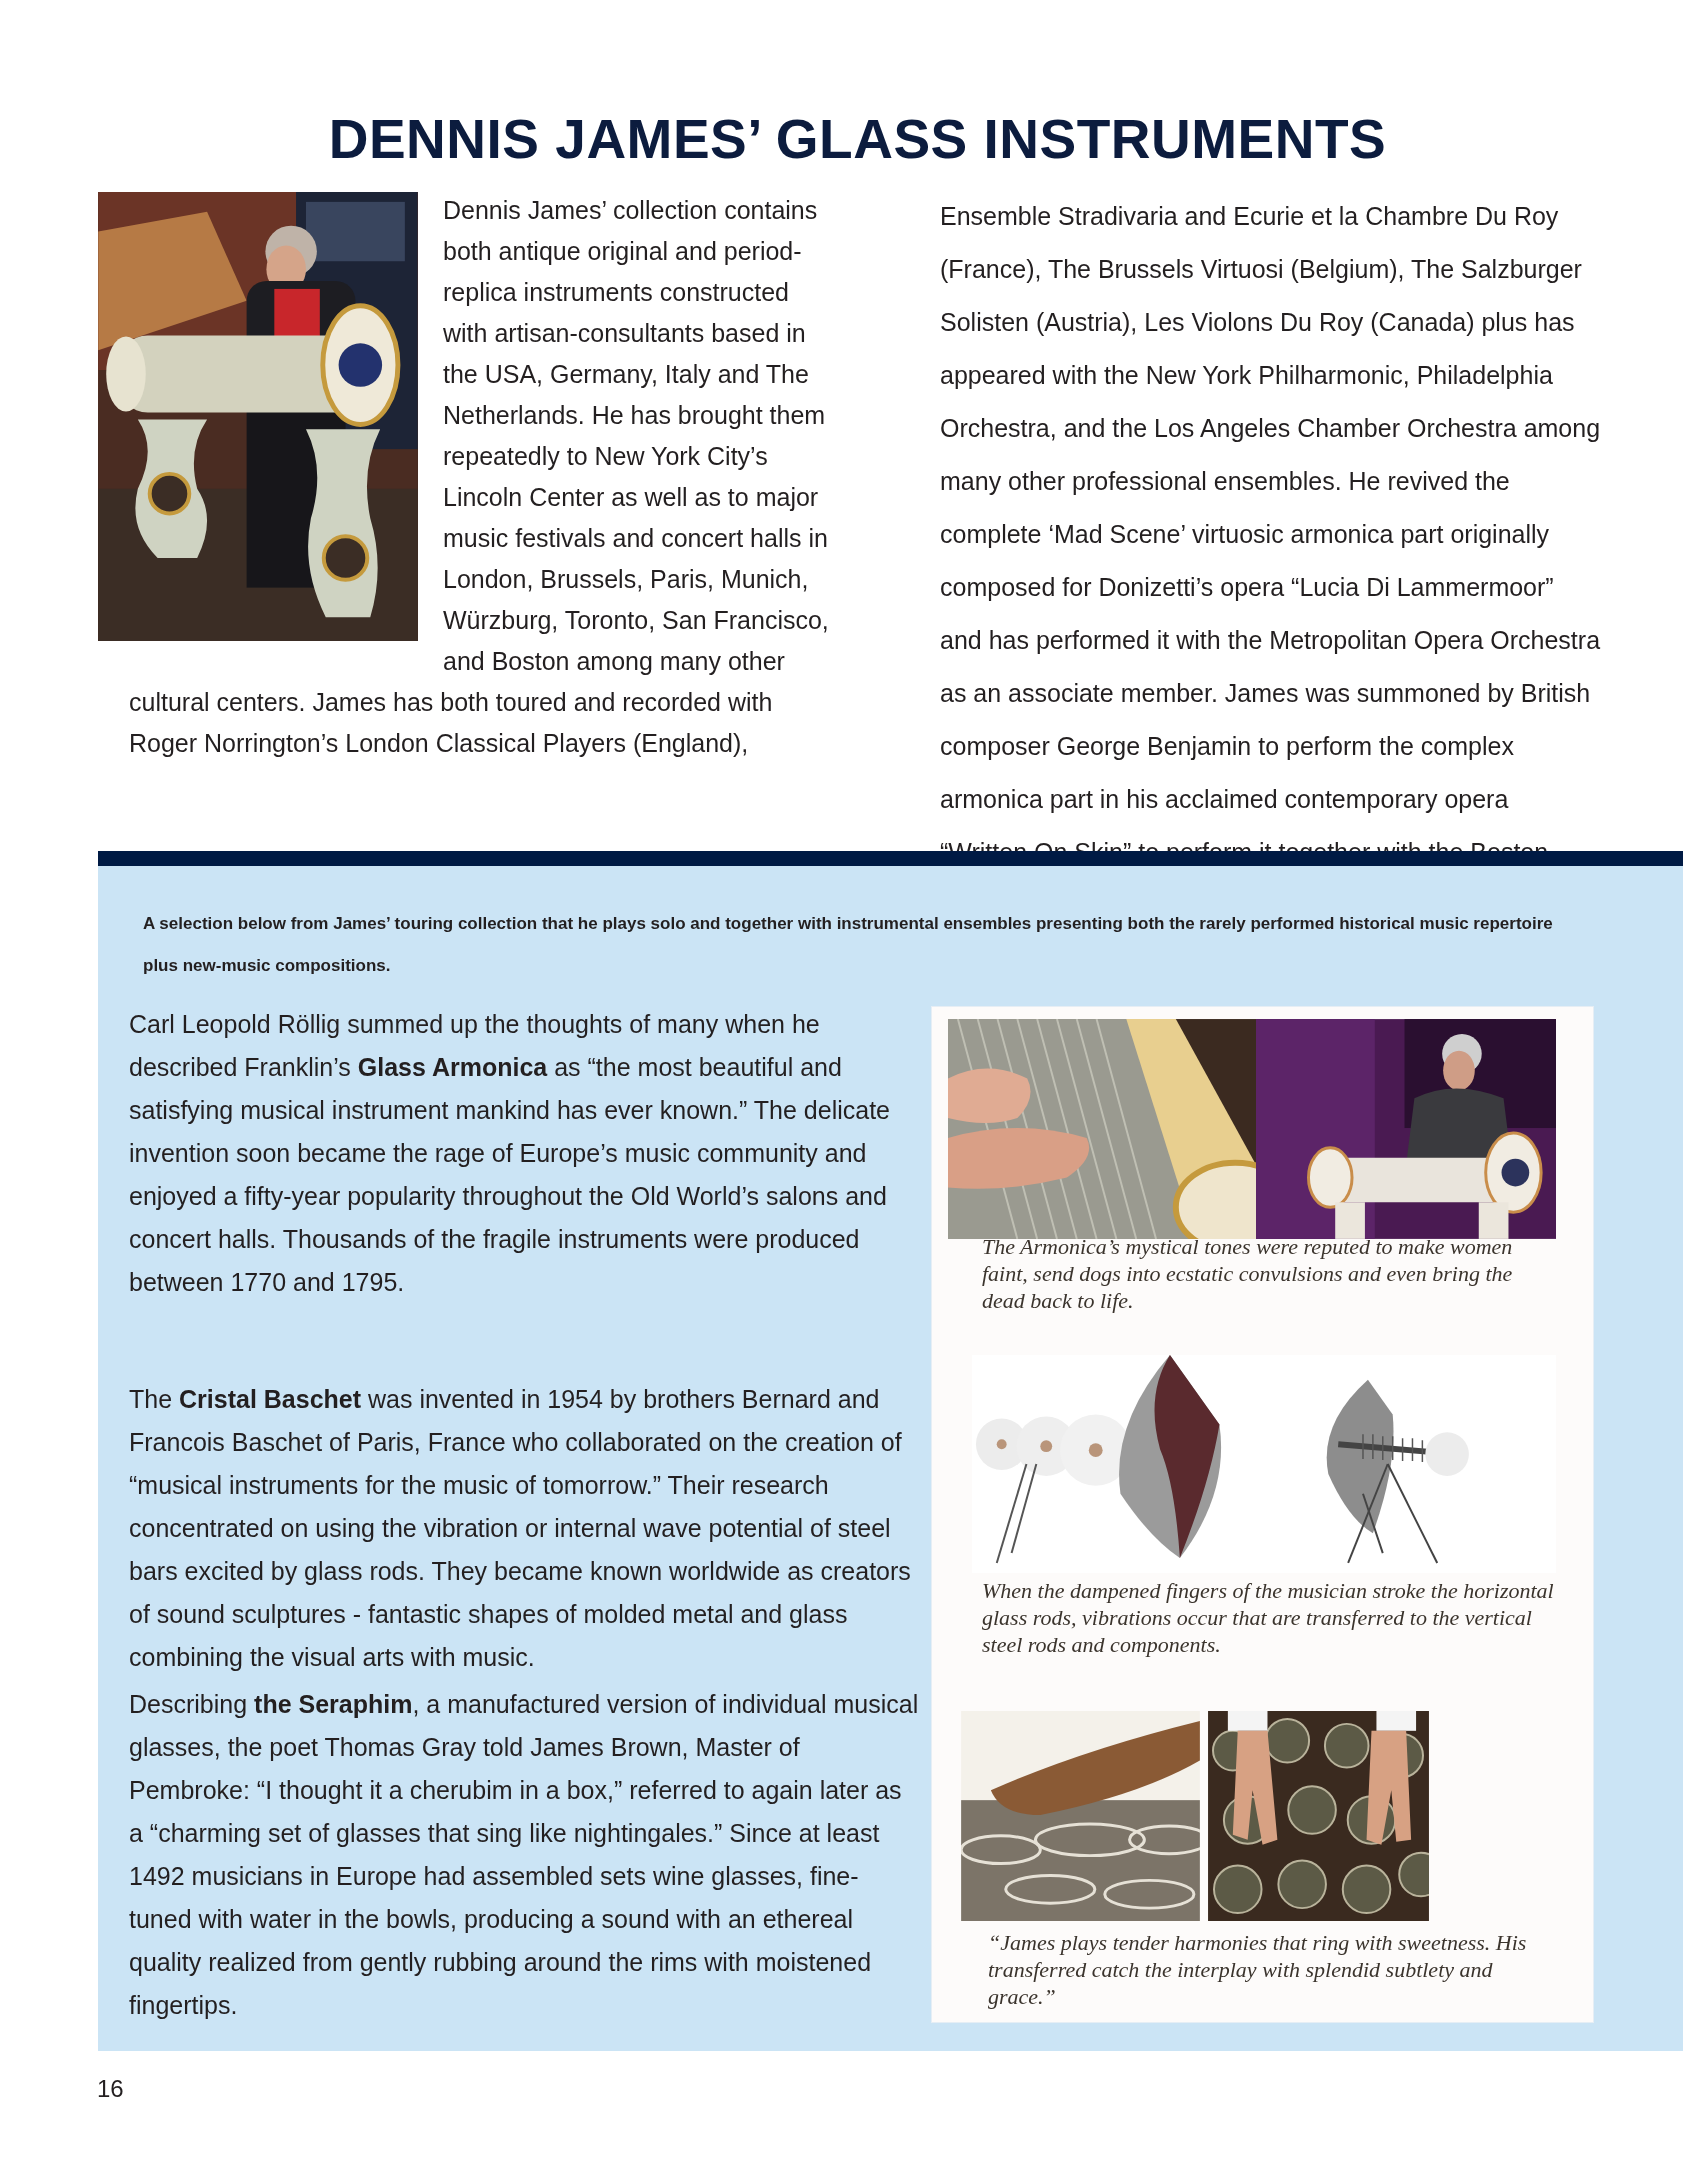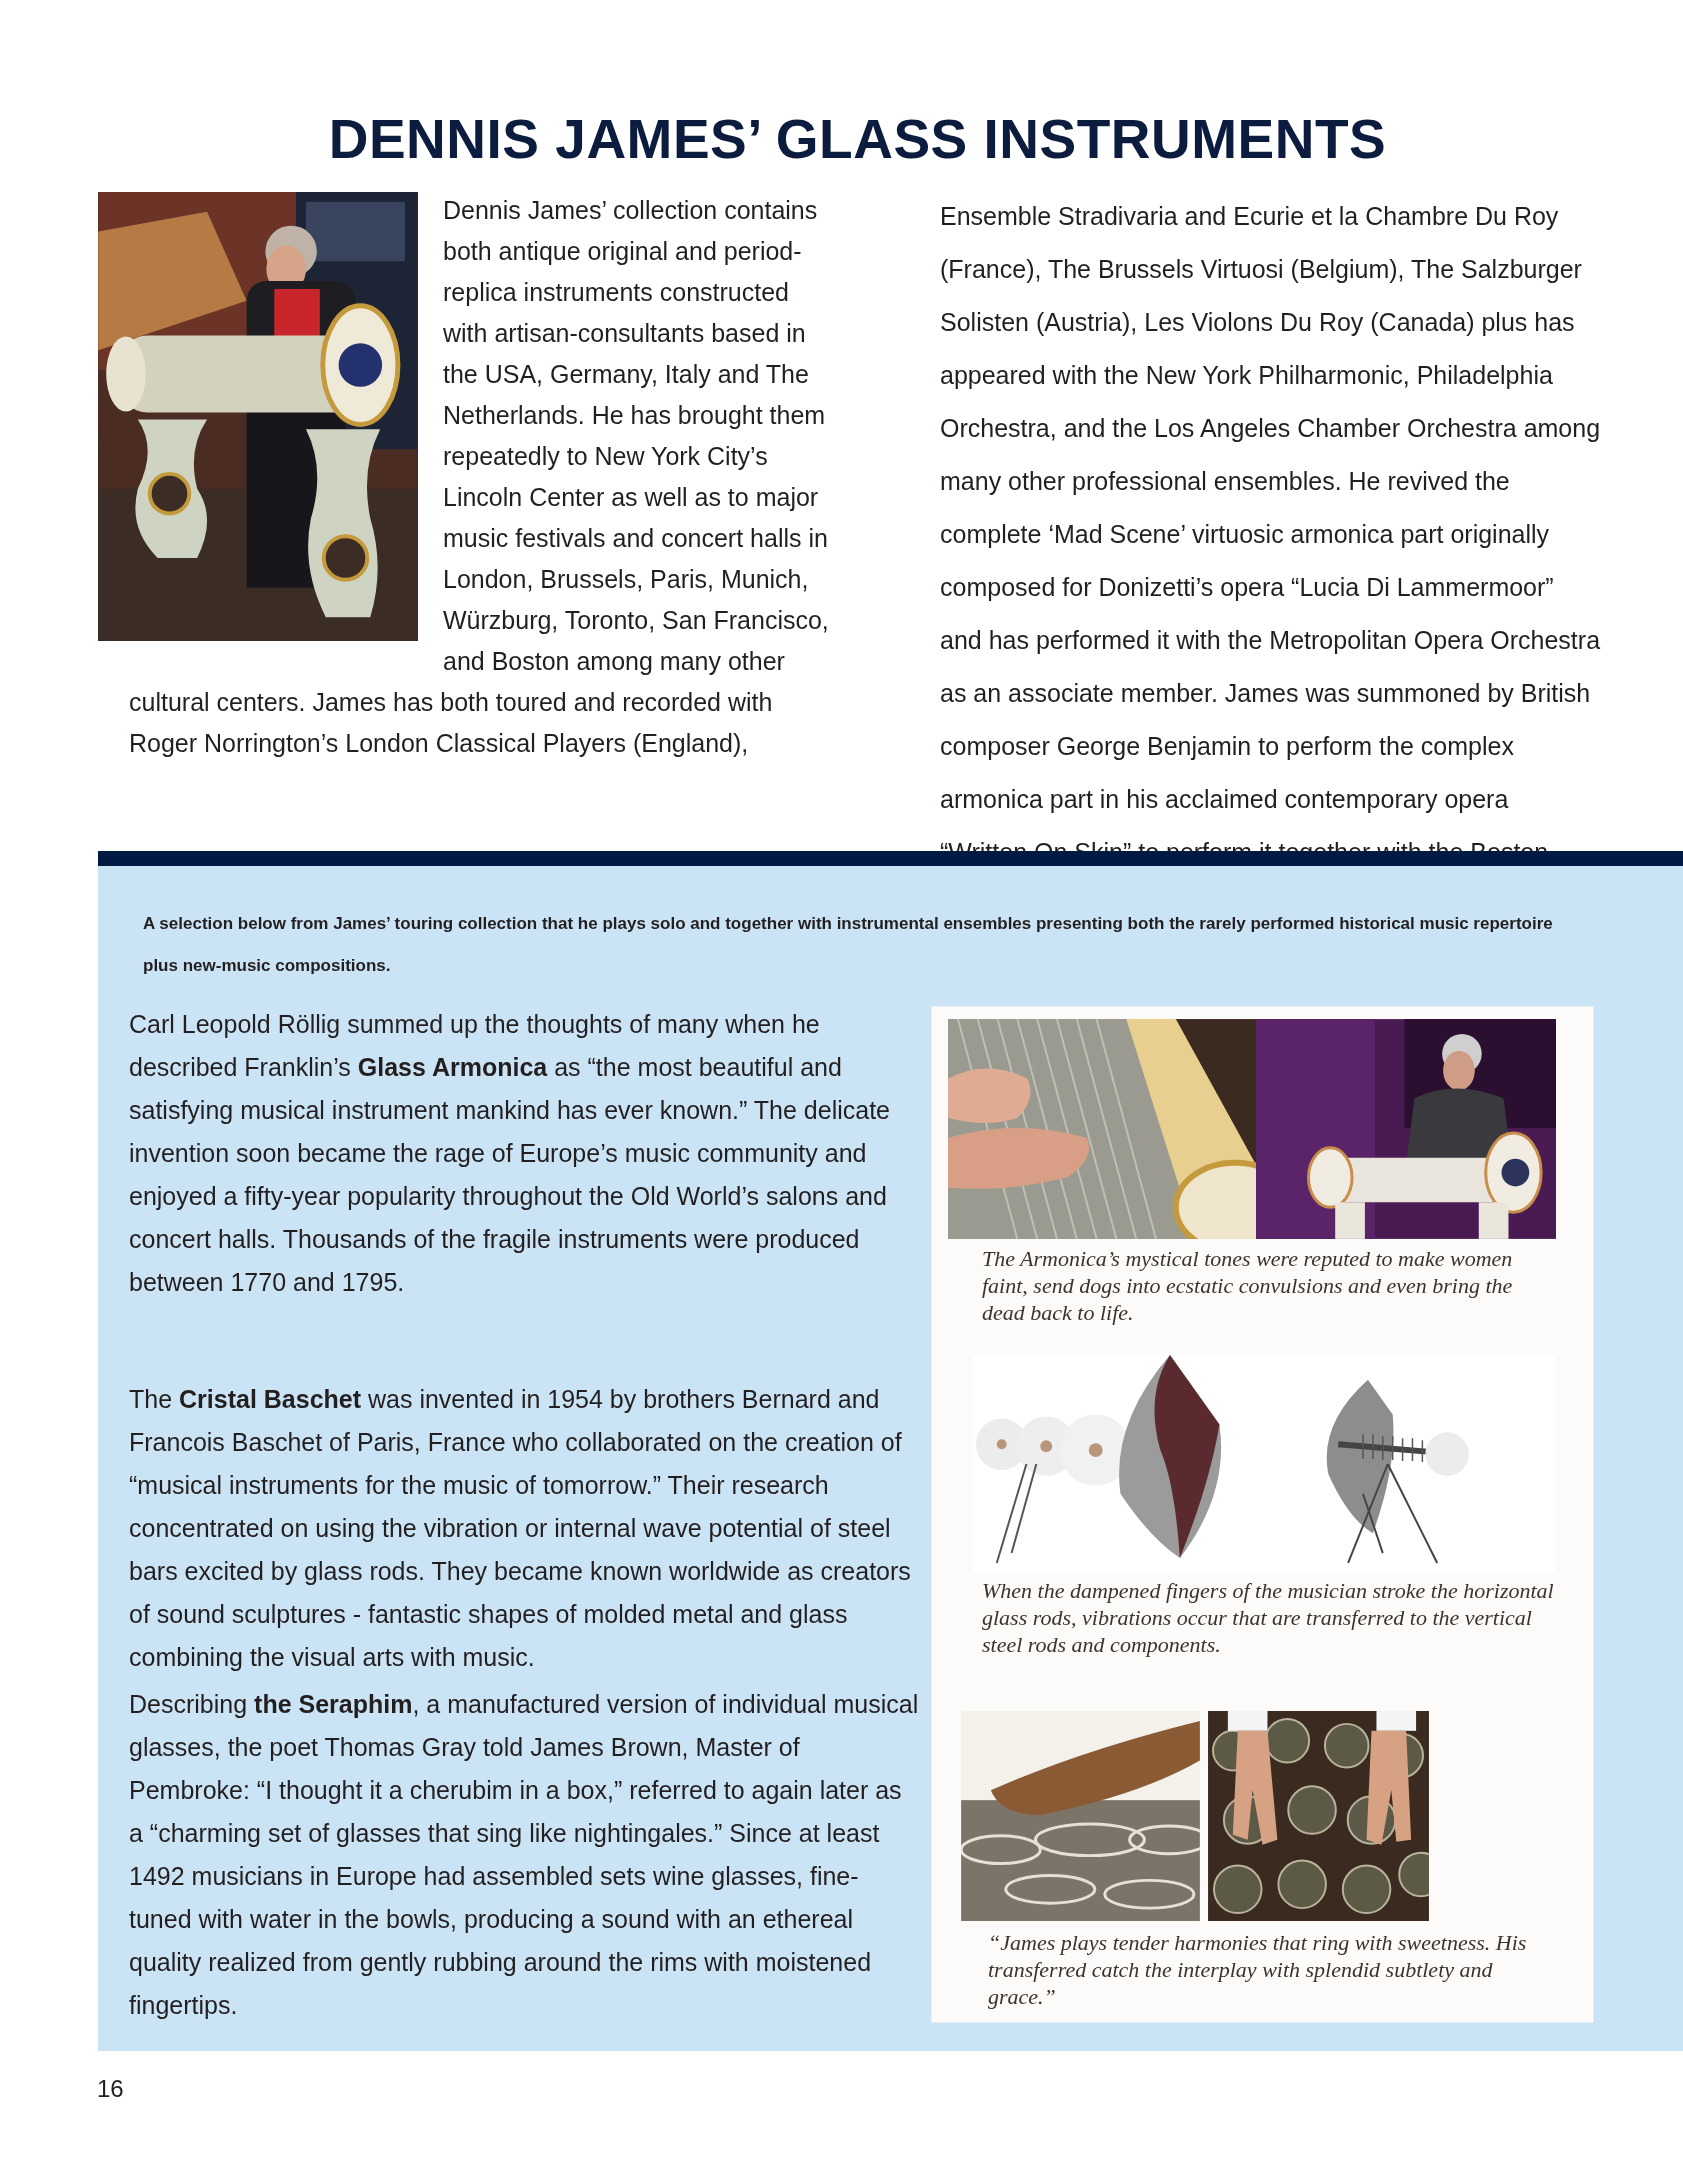--- a/index.html
+++ b/index.html
@@ -137,21 +137,21 @@
       <path d="M160 80 Q200 60 250 80 L260 160 L150 160 Z" fill="#3a3a3e"></path>
       <rect x="60" y="140" width="210" height="45" rx="18" fill="#e9e4dc"></rect>
       <ellipse cx="75" cy="160" rx="22" ry="30" fill="#f1ece2" stroke="#c98d4a" stroke-width="3"></ellipse>
       <ellipse cx="260" cy="155" rx="28" ry="40" fill="#f1ece2" stroke="#c98d4a" stroke-width="3"></ellipse>
       <circle cx="262" cy="155" r="14" fill="#2c335c"></circle>
       <rect x="80" y="185" width="30" height="37" fill="#ebe6dc"></rect>
       <rect x="225" y="185" width="30" height="37" fill="#ebe6dc"></rect>
     </svg>
   </div>
 
-  <p class="caption" style="left:50px; top:238px; width:574px;font-family:Liberation Serif, serif;">The Armonica’s mystical tones were reputed to make women faint, send dogs into ecstatic convulsions and even bring the dead back to life.</p>
+  <p class="caption" style="left:50px; top:226px; width:574px;font-family:Liberation Serif, serif;">The Armonica’s mystical tones were reputed to make women faint, send dogs into ecstatic convulsions and even bring the dead back to life.</p>
 
   <div class="photo" style="left:40px; top:348px; width:584px; height:218px;">
     <svg width="584" height="218" viewBox="0 0 590 220">
       <rect width="590" height="220" fill="#ffffff"></rect>
       <circle cx="30" cy="90" r="26" fill="#ececec"></circle>
         <circle cx="30" cy="90" r="5" fill="#b9957a"></circle>
       <circle cx="75" cy="92" r="30" fill="#eeeeee"></circle>
         <circle cx="75" cy="92" r="6" fill="#b9957a"></circle>
       <circle cx="125" cy="96" r="36" fill="#f1f1f1"></circle>
         <circle cx="125" cy="96" r="7" fill="#b9957a"></circle>

